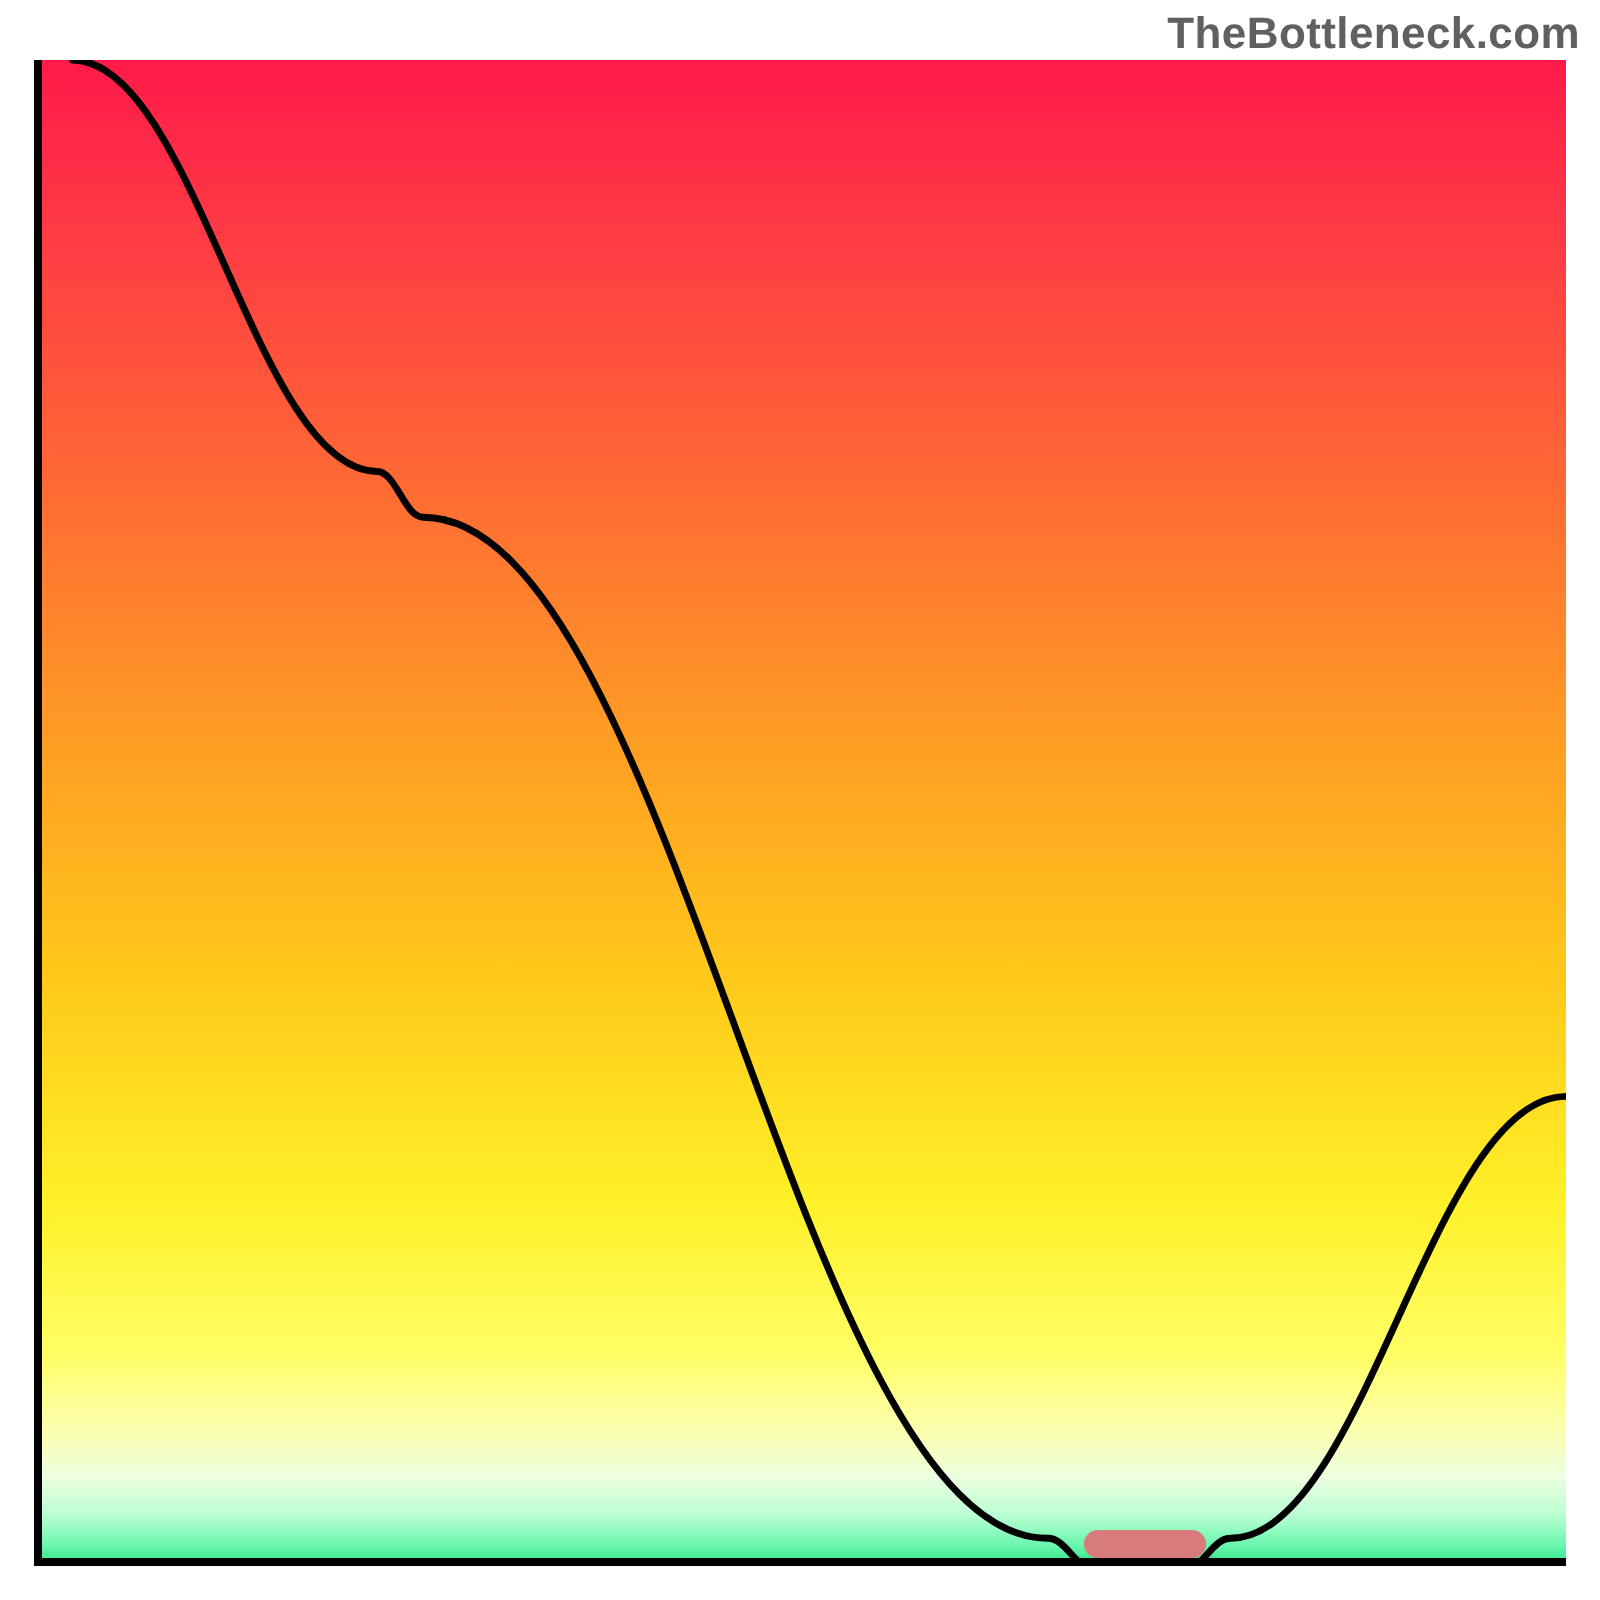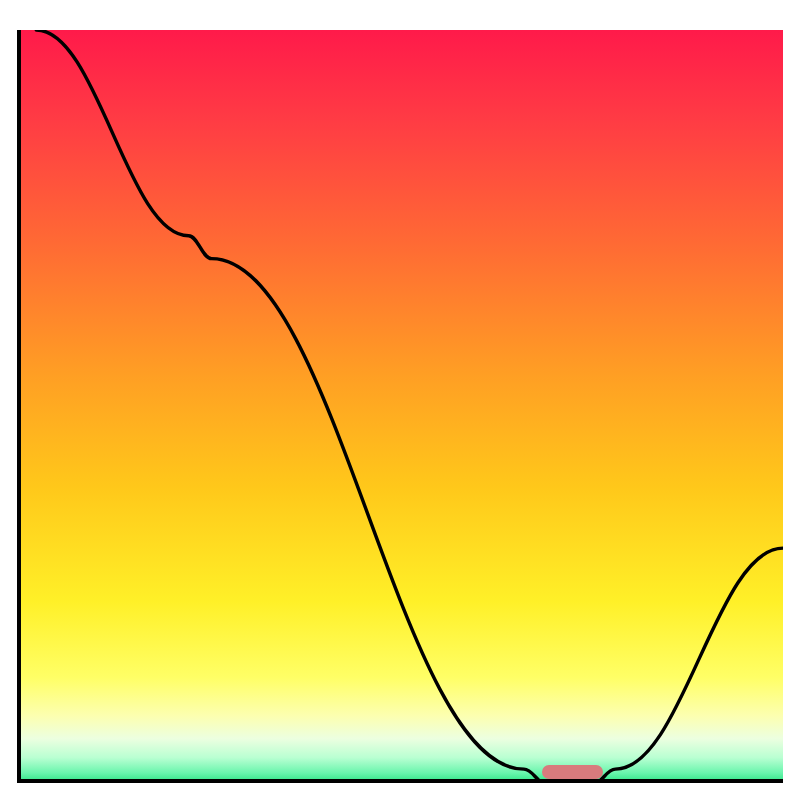--- a/index.html
+++ b/index.html
@@ -47,20 +47,21 @@
   .marker {
     position: absolute;
     background: #d87b7d;
     border-radius: 7px;
   }
 </style>
 </head>
 <body>
 
 <div class="frame">
+  <div class="watermark">TheBottleneck.com</div>
 
   <div class="plot">
     <svg class="gradient" viewBox="0 0 100 100" preserveAspectRatio="none">
       <defs>
         <linearGradient id="bg" x1="0" y1="0" x2="0" y2="1">
             <stop offset="0%" stop-color="#ff1a4a"></stop>
             <stop offset="12%" stop-color="#ff3c44"></stop>
             <stop offset="28.000000000000004%" stop-color="#ff6a34"></stop>
             <stop offset="45%" stop-color="#ff9e24"></stop>
             <stop offset="60%" stop-color="#ffc81a"></stop>

